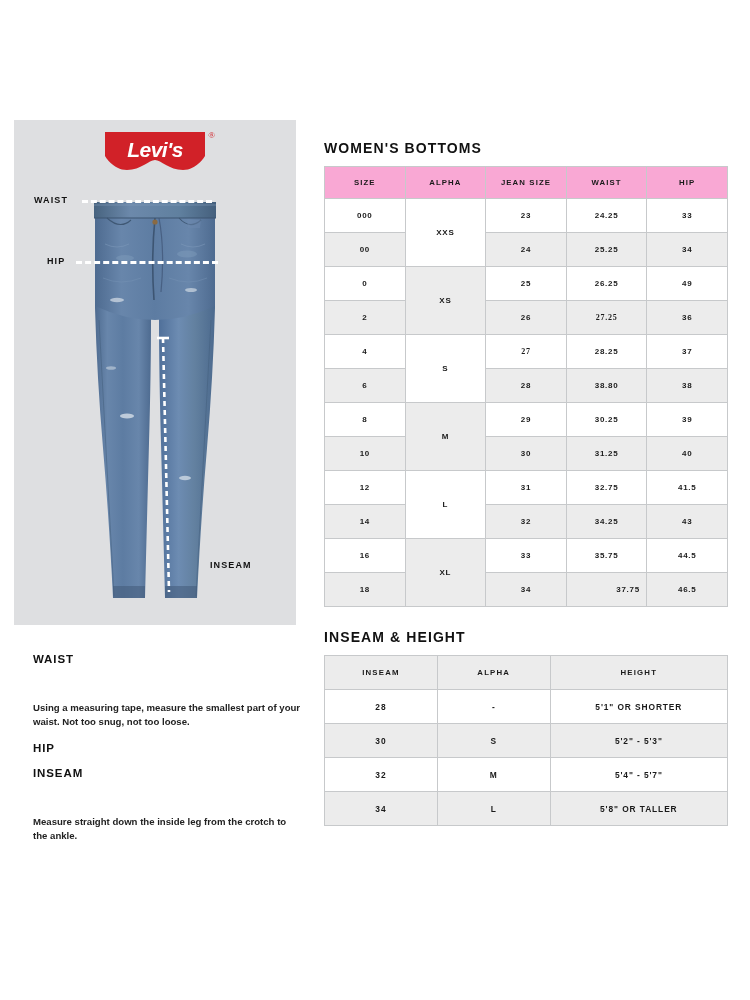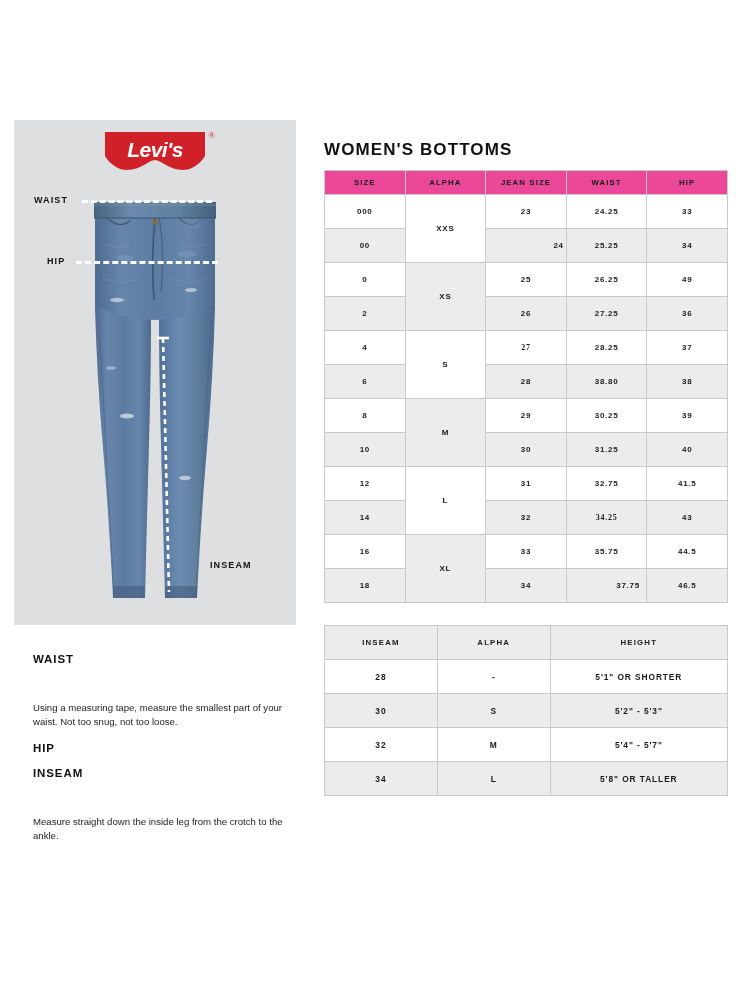--- a/index.html
+++ b/index.html
@@ -102,34 +102,34 @@
     font-size: 11.5px;
     font-weight: bold;
     letter-spacing: 0.9px;
     color: #111;
     margin-bottom: 3px;
   }
   .instr-body {
     font-size: 9.6px;
     line-height: 1.45;
     color: #222;
-    font-weight: normal;
+    font-weight: bold;
     margin-top: 36px;
   }
 
   
   .right-col {
     position: absolute;
     left: 324px;
     top: 140px;
     width: 404px;
   }
 
   .section-title {
-    font-size: 17px;
+    font-size: 14px;
     font-weight: bold;
     letter-spacing: 1.1px;
     color: #111;
     margin-bottom: 10px;
   }
 
   table.size-table {
     width: 404px;
     border-collapse: collapse;
     table-layout: fixed;
@@ -140,24 +140,24 @@
     text-align: center;
     vertical-align: middle;
     font-size: 8px;
     font-weight: bold;
     letter-spacing: 0.7px;
     color: #1a1a1a;
     height: 34px;
     padding: 0 2px;
   }
   table.size-table th {
-    background: #ec4899;
+    background: #f9a8d4;
     font-size: 7.8px;
     letter-spacing: 1.1px;
-    height: 24px;
+    height: 32px;
   }
   td.shade, th.shade { background: #ececec; }
   td.plain, th.plain { background: #ffffff; }
 
   
   .inseam-section { margin-top: 22px; }
   table.inseam-table {
     width: 404px;
     border-collapse: collapse;
     table-layout: fixed;
@@ -307,35 +307,35 @@
       <tbody id="bottoms-body">
           <tr>
             <td class="plain" style="width: 21%;">000</td>
             <td class="plain" rowspan="2" style="width: 21%;">XXS</td>
             <td class="plain" style="width: 20%;">23</td>
             <td class="plain" style="width: 19%;">24.25</td>
             <td class="plain" style="width: 19%;">33</td>
           </tr>
           <tr>
             <td class="shade" style="width: 21%;">00</td>
-            <td class="shade" style="width: 20%; text-align: right;">24</td>
+            <td class="shade" style="width: 20%;">24</td>
             <td class="shade" style="width: 19%;">25.25</td>
             <td class="shade" style="width: 19%;">34</td>
           </tr>
           <tr>
             <td class="plain" style="width: 21%;">0</td>
             <td class="shade" rowspan="2" style="width: 21%;">XS</td>
             <td class="plain" style="width: 20%;">25</td>
             <td class="plain" style="width: 19%;">26.25</td>
             <td class="plain" style="width: 19%;">49</td>
           </tr>
           <tr>
             <td class="shade" style="width: 21%;">2</td>
             <td class="shade" style="width: 20%;">26</td>
-            <td class="shade" style="width: 19%;">27.25</td>
+            <td class="shade" style="width: 19%; font-family: Liberation Serif, serif;">27.25</td>
             <td class="shade" style="width: 19%;">36</td>
           </tr>
           <tr>
             <td class="plain" style="width: 21%;">4</td>
             <td class="plain" rowspan="2" style="width: 21%;">S</td>
             <td class="plain" style="width: 20%; font-family: Liberation Serif, serif;">27</td>
             <td class="plain" style="width: 19%; margin-left: 13px;">28.25</td>
             <td class="plain" style="width: 19%;">37</td>
           </tr>
           <tr>
@@ -360,40 +360,41 @@
           <tr>
             <td class="plain" style="width: 21%;">12</td>
             <td class="plain" rowspan="2" style="width: 21%;">L</td>
             <td class="plain" style="width: 20%;">31</td>
             <td class="plain" style="width: 19%;">32.75</td>
             <td class="plain" style="width: 19%;">41.5</td>
           </tr>
           <tr>
             <td class="shade" style="width: 21%;">14</td>
             <td class="shade" style="width: 20%;">32</td>
-            <td class="shade" style="width: 19%; font-family: Liberation Serif, serif;">34.25</td>
+            <td class="shade" style="width: 19%;">34.25</td>
             <td class="shade" style="width: 19%;">43</td>
           </tr>
           <tr>
             <td class="plain" style="width: 21%;">16</td>
             <td class="shade" rowspan="2" style="width: 21%; margin-top: 45px;">XL</td>
             <td class="plain" style="width: 20%;">33</td>
             <td class="plain" style="width: 19%;">35.75</td>
             <td class="plain" style="width: 19%;">44.5</td>
           </tr>
           <tr>
             <td class="shade" style="width: 21%;">18</td>
             <td class="shade" style="width: 20%;">34</td>
             <td class="shade" style="width: 19%; padding-left: 45px;">37.75</td>
             <td class="shade" style="width: 19%;">46.5</td>
           </tr>
         </tbody>
     </table>
 
     <div class="inseam-section">
+      <div class="section-title">INSEAM &amp; HEIGHT</div>
 
       <table class="inseam-table">
         <thead>
           <tr>
             <th style="width:28%">INSEAM</th>
             <th style="width:28%">ALPHA</th>
             <th style="width:44%">HEIGHT</th>
           </tr>
         </thead>
         <tbody id="inseam-body">

